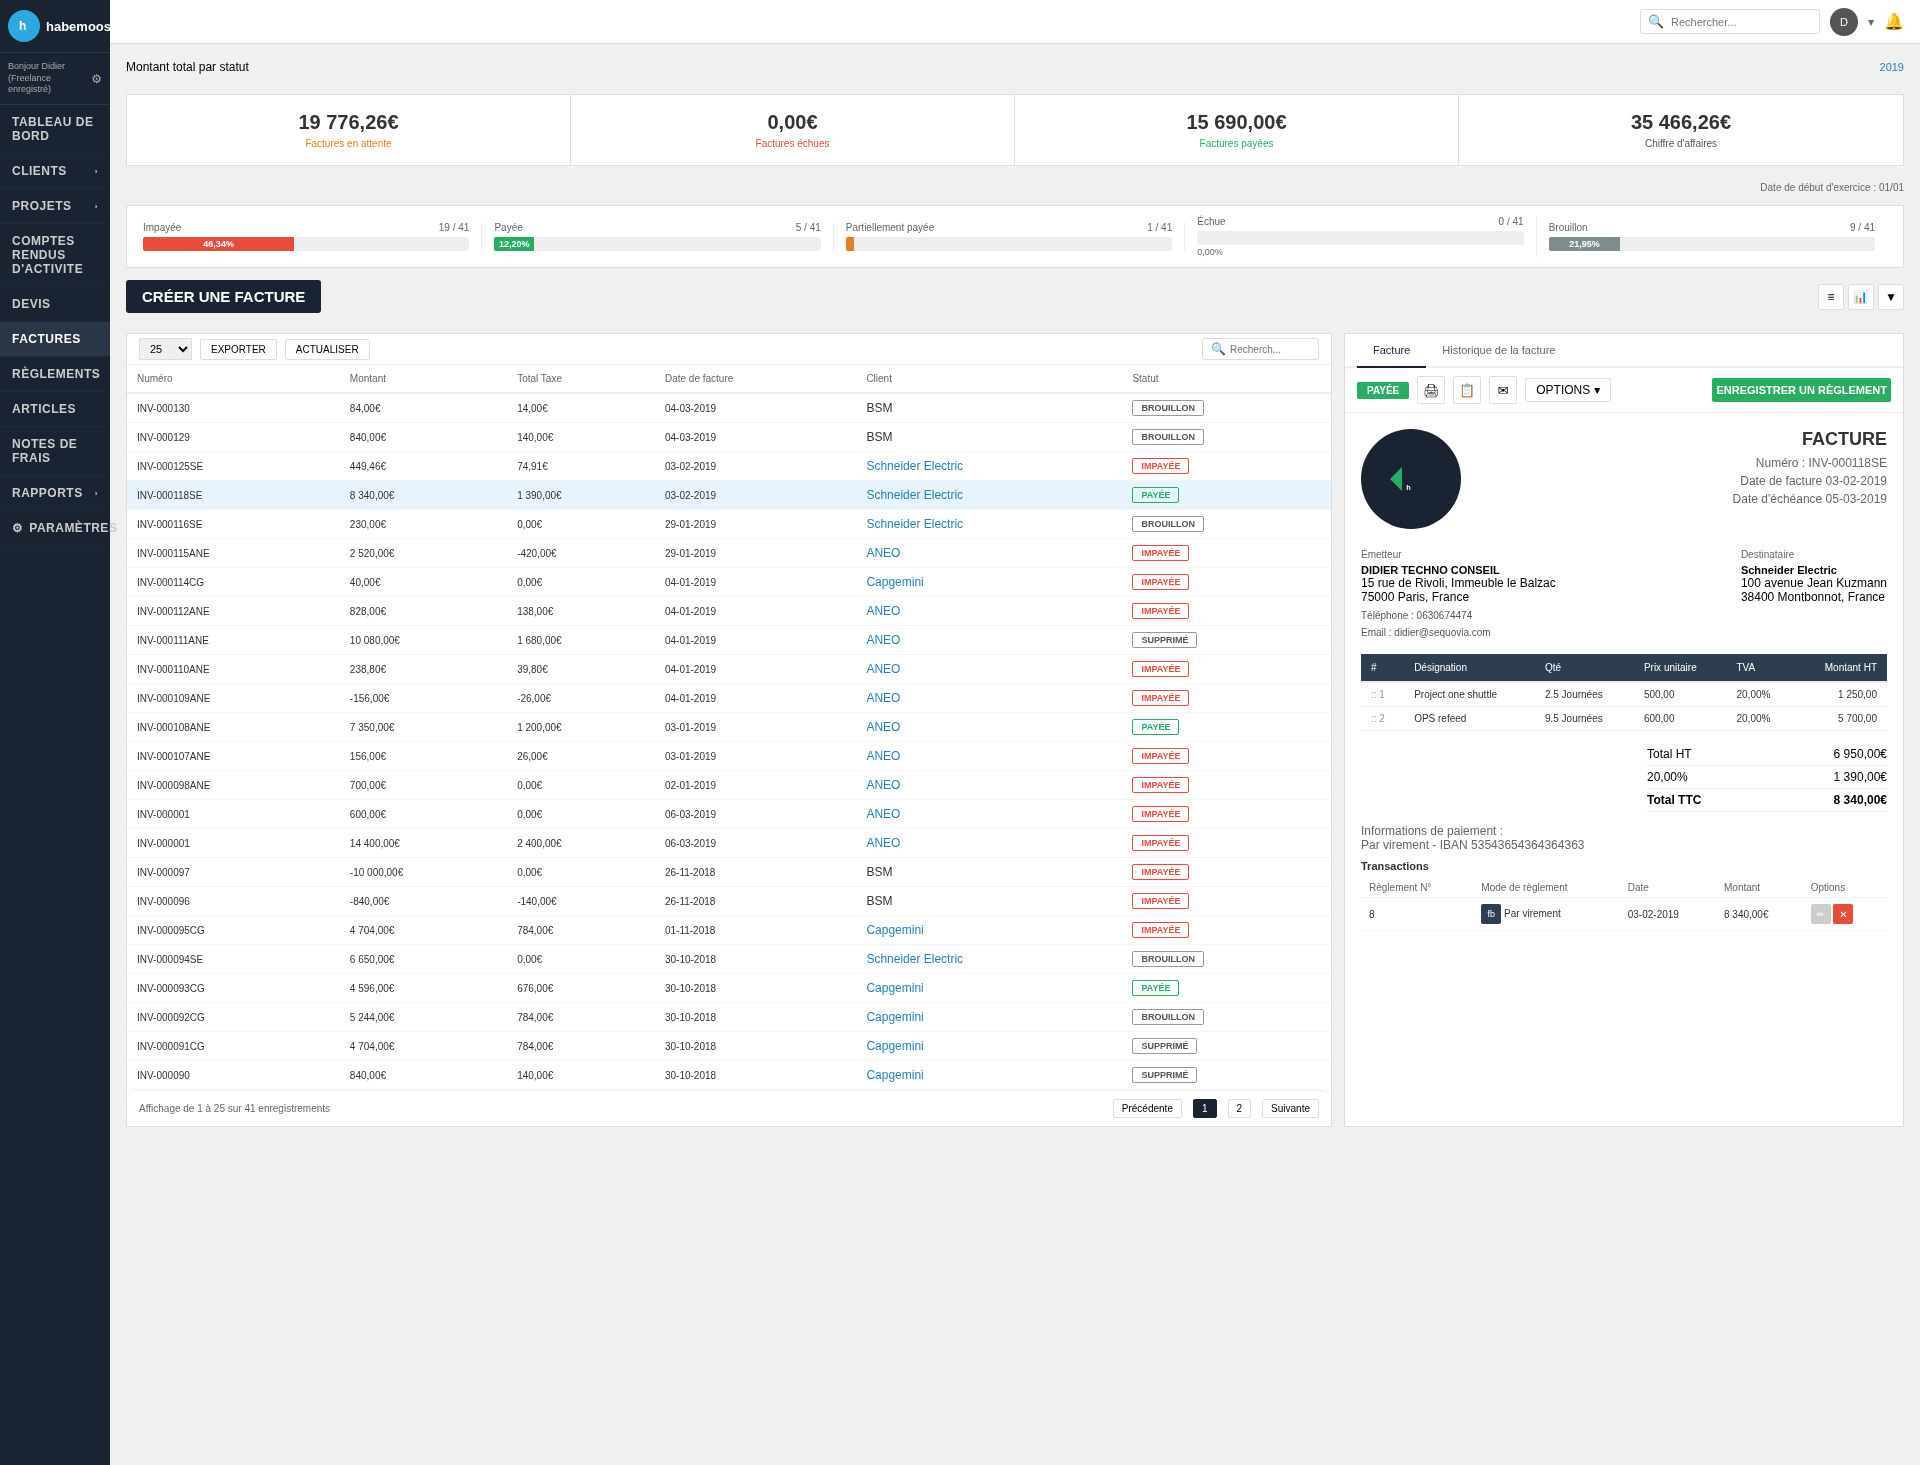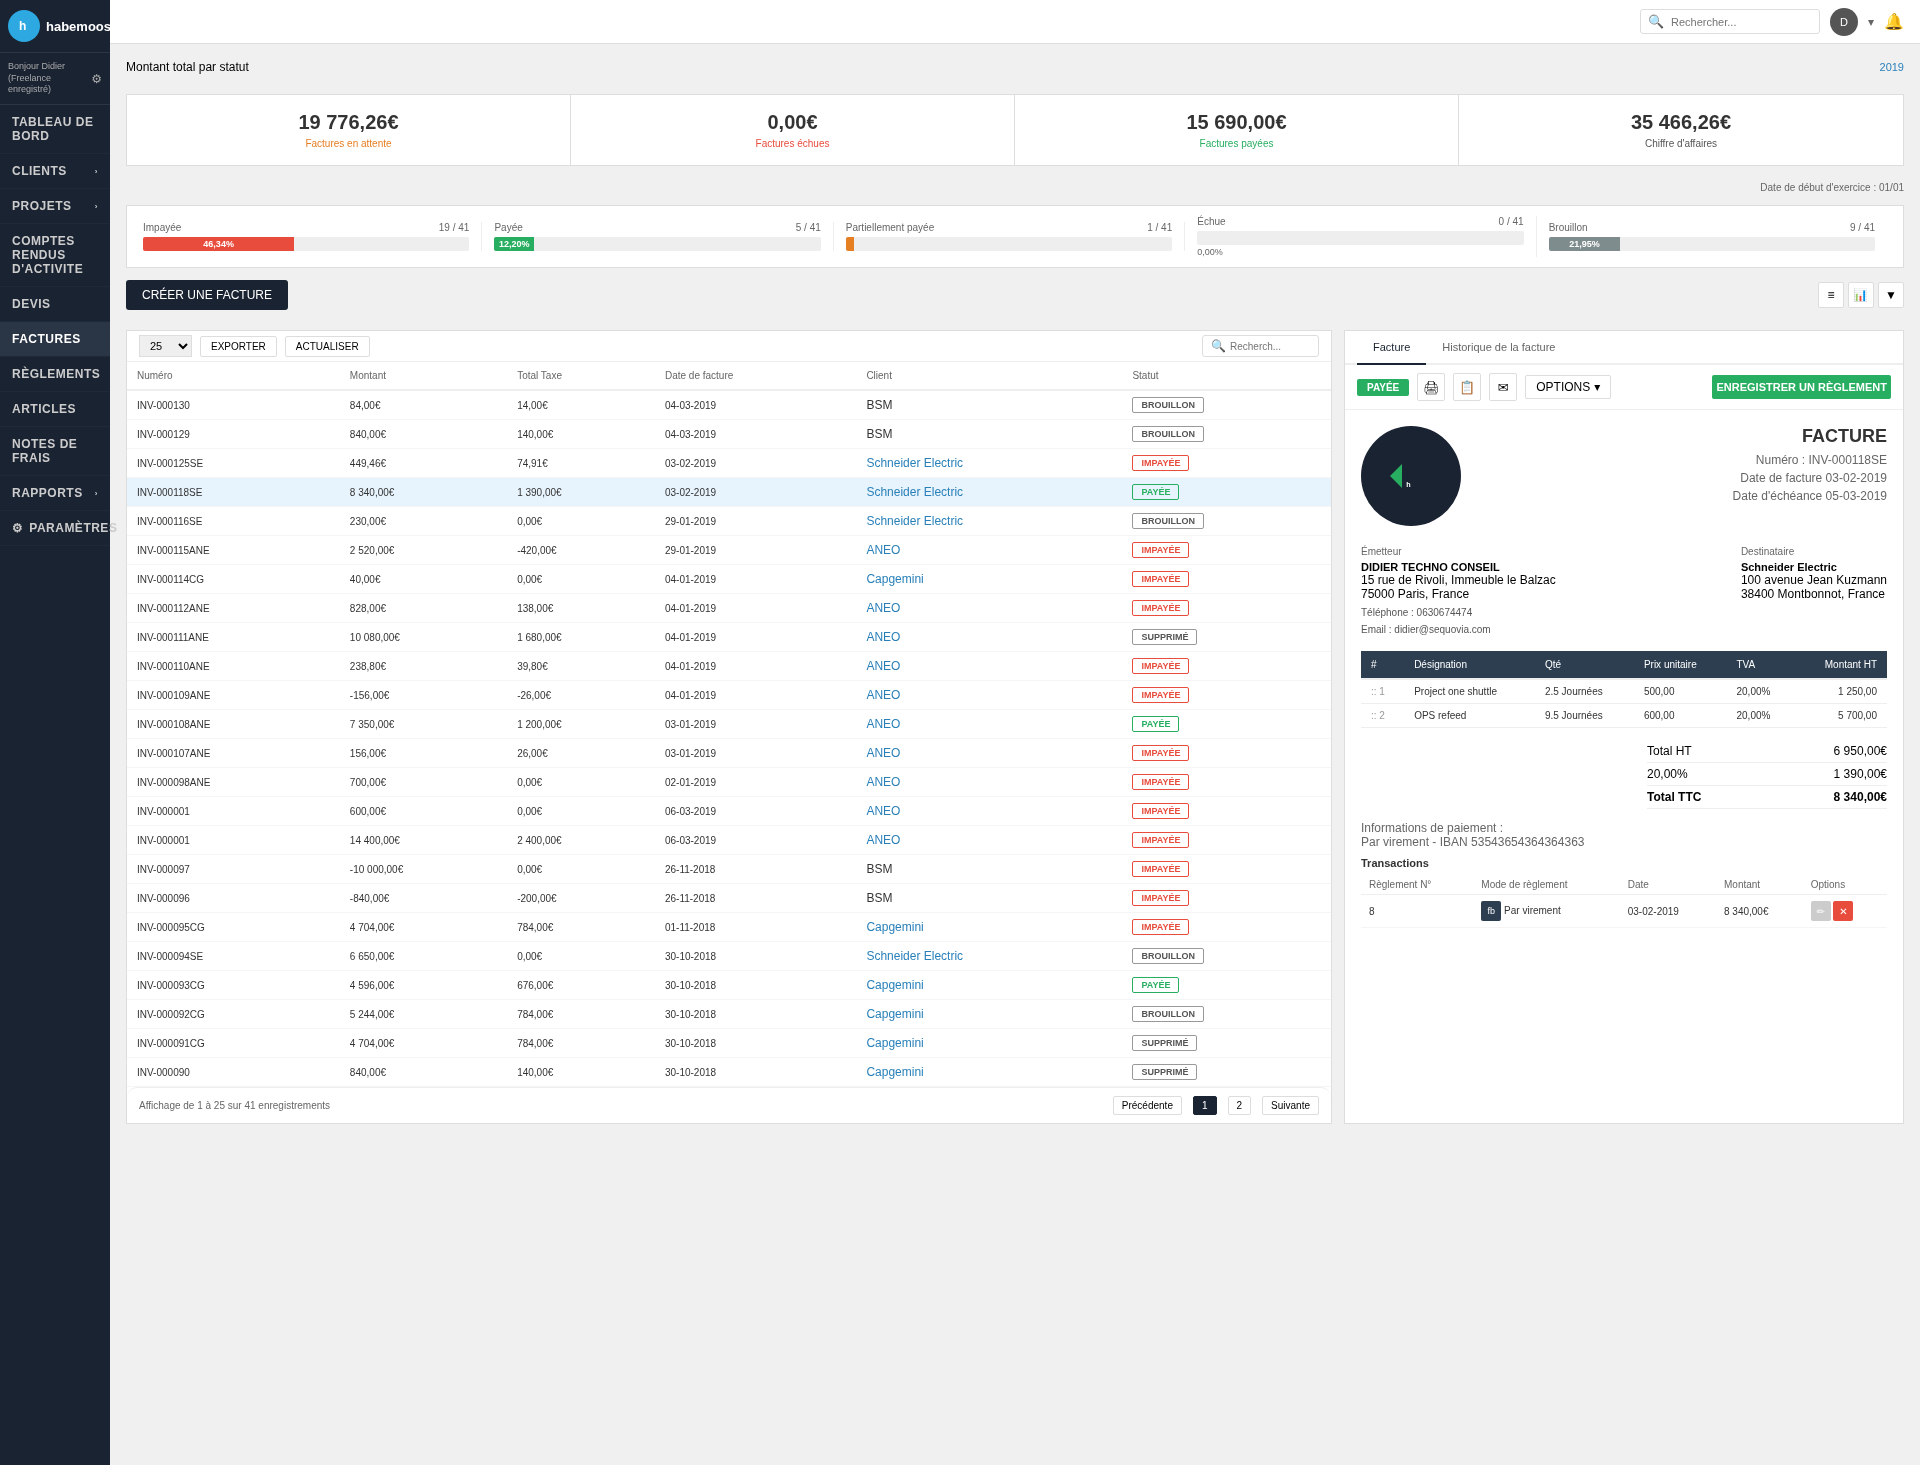--- a/index.html
+++ b/index.html
@@ -182,22 +182,22 @@
     }
 
     
     .create-btn {
       background: #1a2332;
       color: #fff;
       padding: 8px 16px;
       border: none;
       border-radius: 3px;
       cursor: pointer;
-      font-size: 12px;
-      font-weight: normal;
+      font-size: 15px;
+      font-weight: bold;
       display: inline-block;
     }
 
     
     .bottom-section {
       display: flex;
       gap: 12px;
     }
 
     
@@ -811,21 +811,21 @@
       <td>0,00€</td>
       <td>26-11-2018</td>
       <td><span>BSM</span></td>
       <td>
         <span class="status-badge impayee">IMPAYÉE</span>
       </td>
     </tr>
               <tr>
       <td>INV-000096</td>
       <td>-840,00€</td>
-      <td>-200,00€</td>
+      <td>-140,00€</td>
       <td>26-11-2018</td>
       <td><span>BSM</span></td>
       <td>
         <span class="status-badge impayee">IMPAYÉE</span>
       </td>
     </tr>
               <tr>
       <td>INV-000095CG</td>
       <td>4 704,00€</td>
       <td>784,00€</td>

